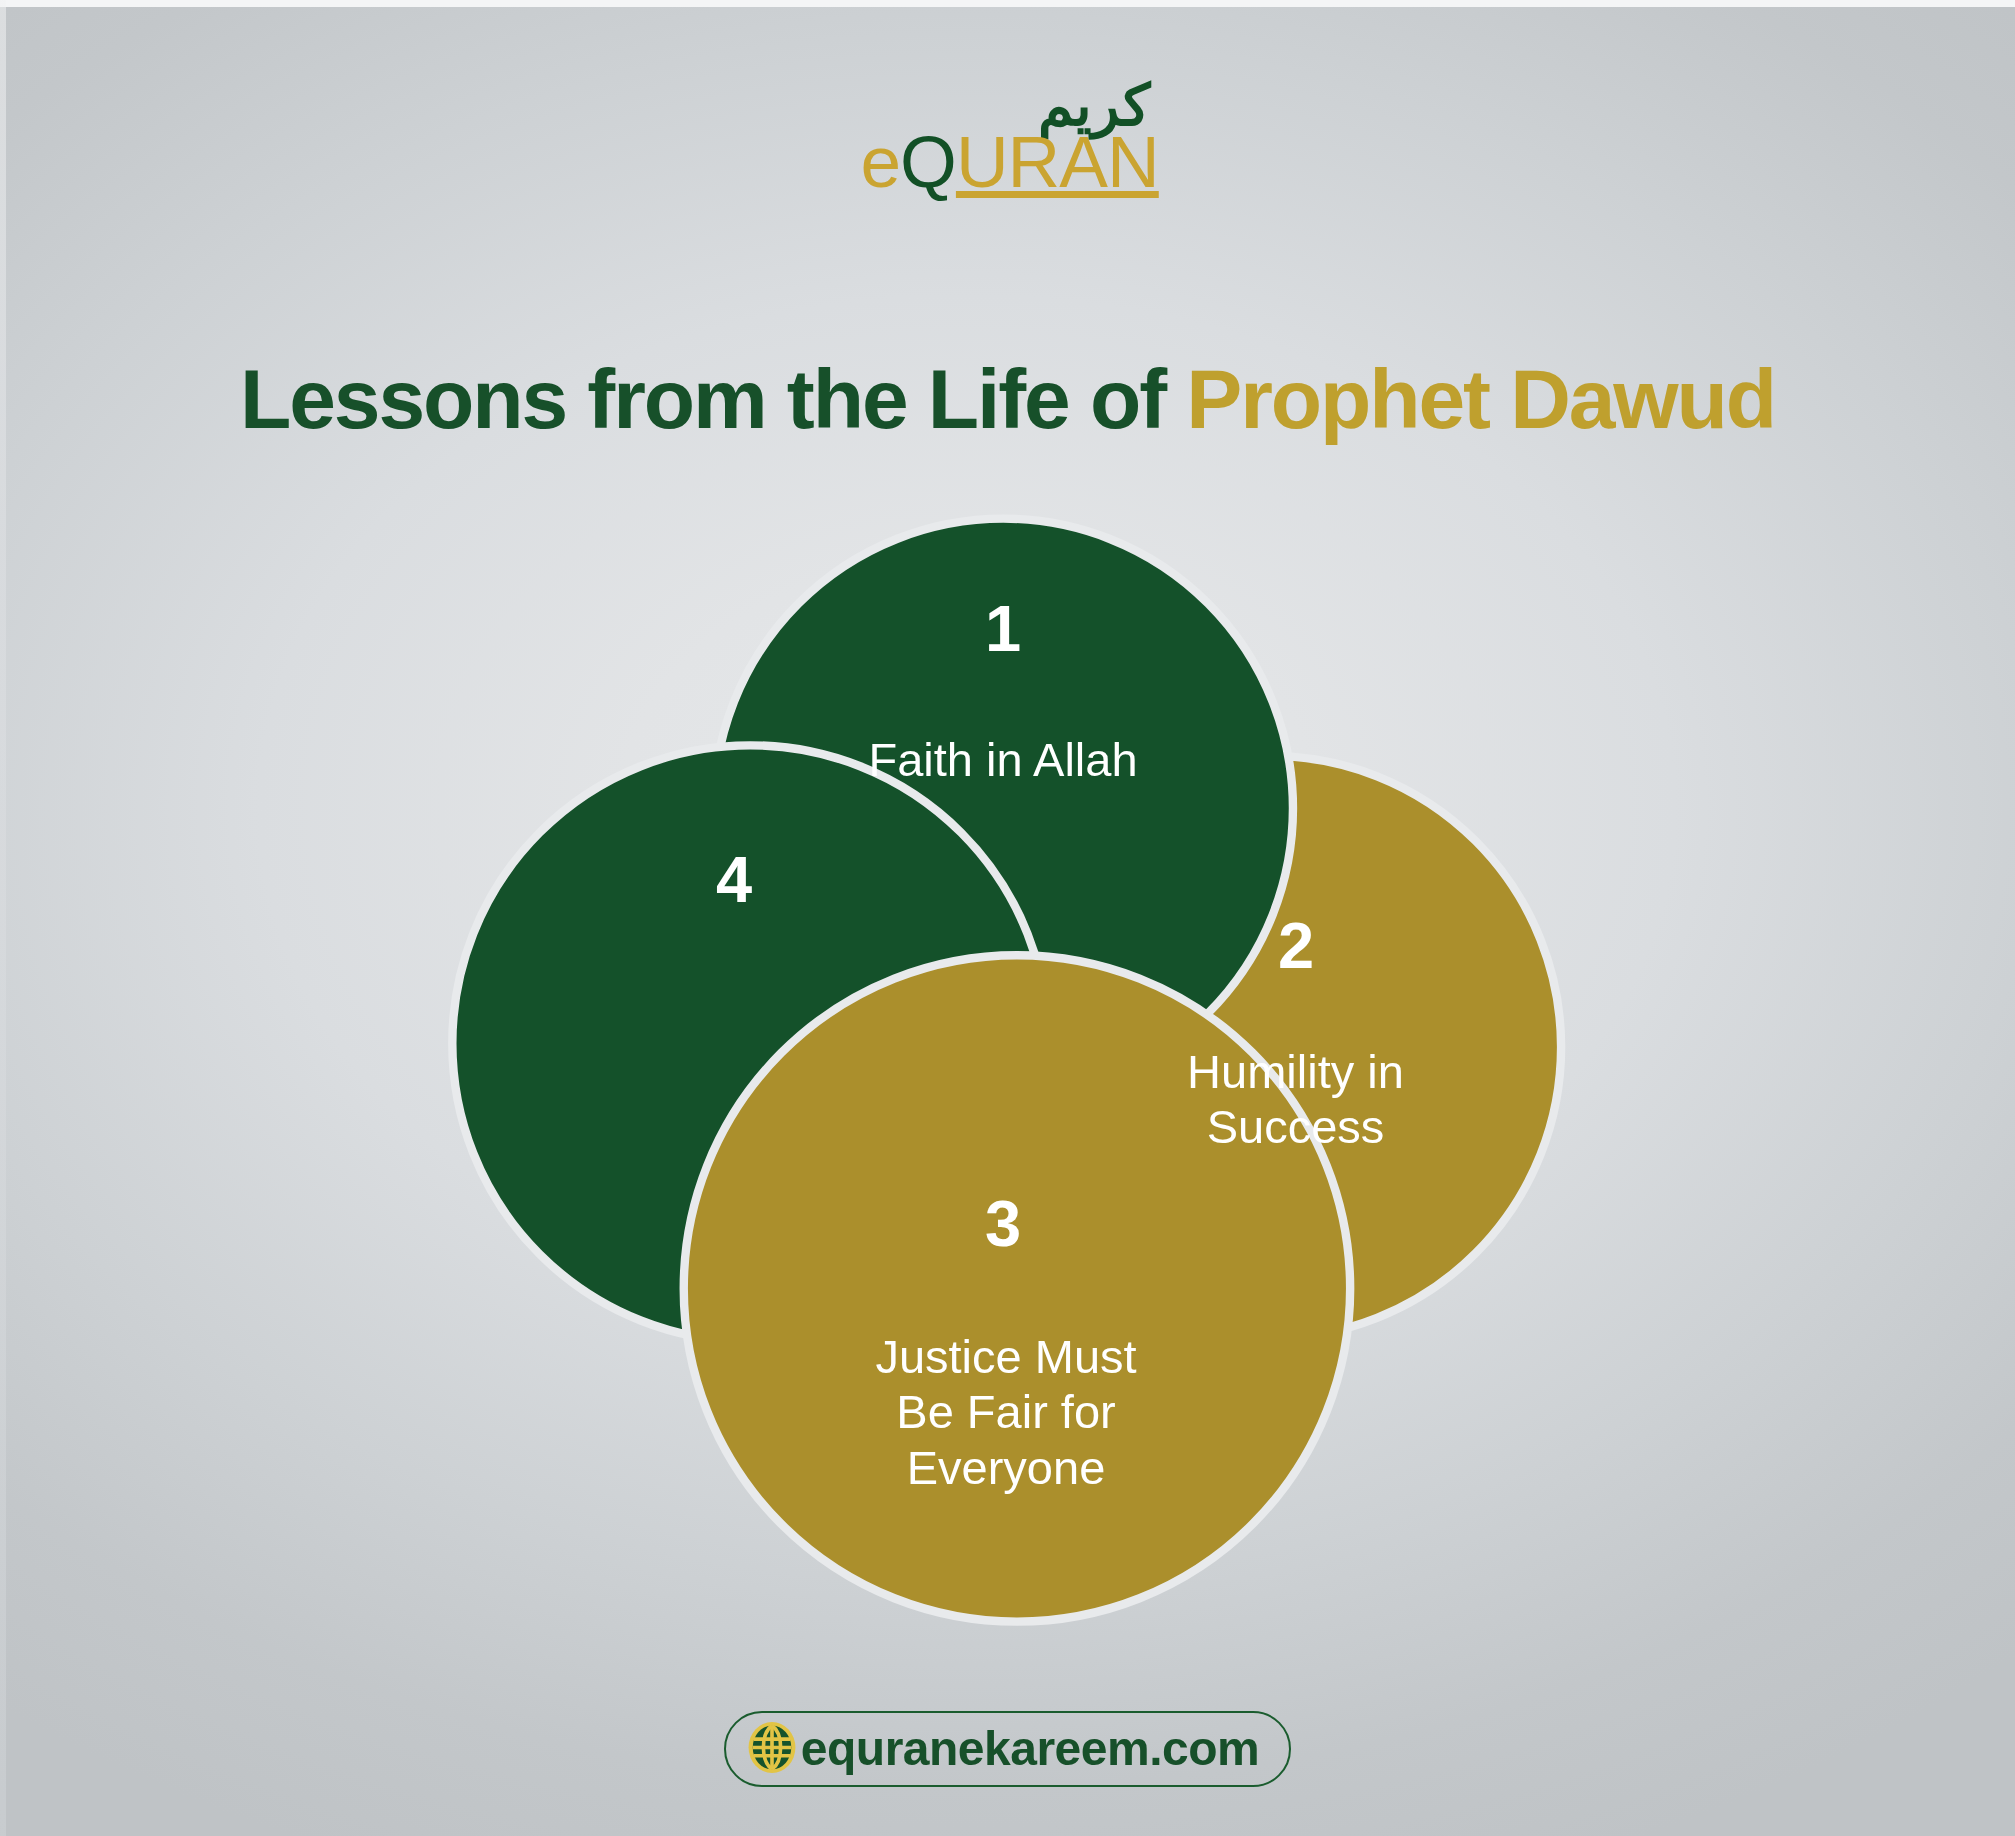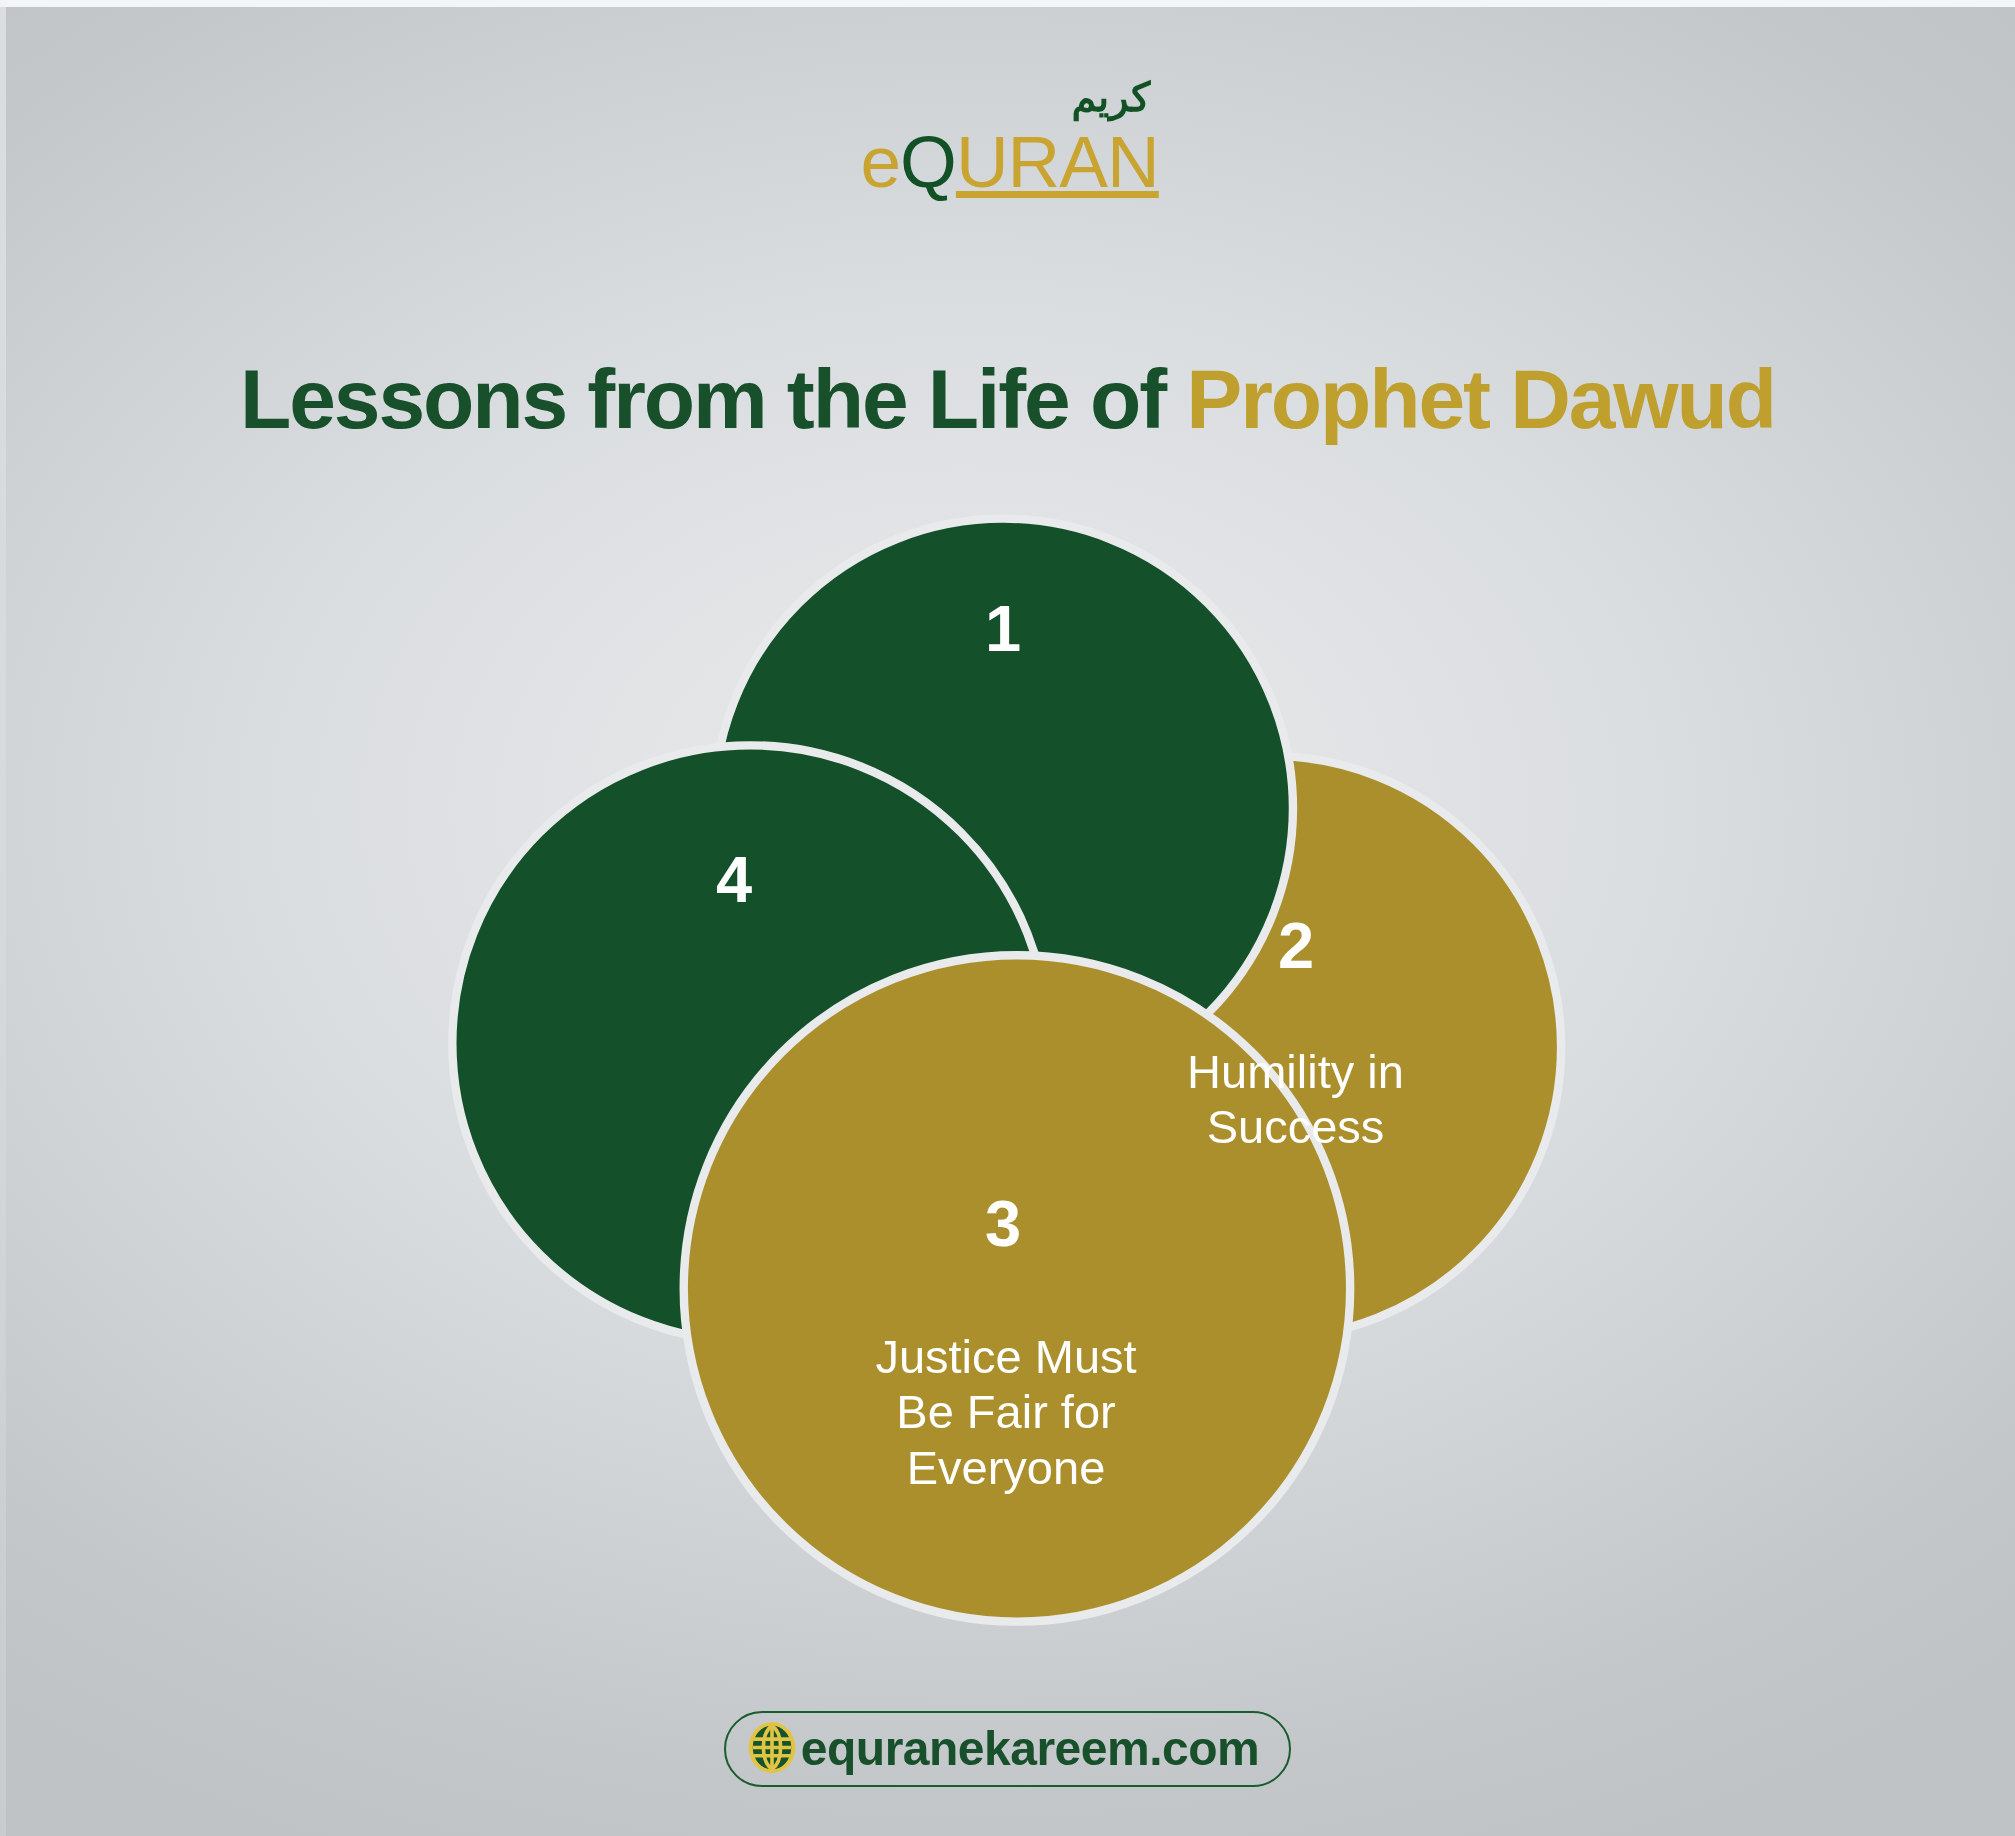--- a/index.html
+++ b/index.html
@@ -54,21 +54,21 @@
   #logo-inner {
     position: relative;
     display: inline-block;
     height: 121px;
     width: 294px;
   }
   #logo-arabic {
     position: absolute;
     right: 4.2px;
     top: -2.1px;
-    font-size: 40px;
+    font-size: 57px;
     line-height: 1;
     font-weight: 700;
     color: #125026;
     letter-spacing: 0;
     direction: rtl;
   }
   #logo-word {
     position: absolute;
     left: 0;
     top: 46px;
@@ -205,20 +205,21 @@
       </g>
 
       <g mask="url(#m4)">
         <circle cx="1430" cy="1988" r="568" fill="#14512a" stroke="#e8eaec" stroke-width="16"></circle>
       </g>
 
       <circle cx="1938" cy="2455" r="635" fill="#ab8f2c" stroke="#e8eaec" stroke-width="16"></circle>
     </svg>
 
     <div class="circle-num" style="left:914px; top:596px; width:178px;">1</div>
+    <div class="circle-label" style="left:767px; top:732px; width:472px;">Faith in Allah</div>
 
     <div class="circle-num" style="left:1207px; top:913px; width:178px;">2</div>
     <div class="circle-label" style="left:1049px; top:1044px; width:493px; white-space:pre-line;">Humility in
 Success</div>
 
     <div class="circle-num" style="left:914px; top:1191px; width:178px;">3</div>
     <div class="circle-label" style="left:770px; top:1329px; width:472px; white-space:pre-line;">Justice Must
 Be Fair for
 Everyone</div>
 

